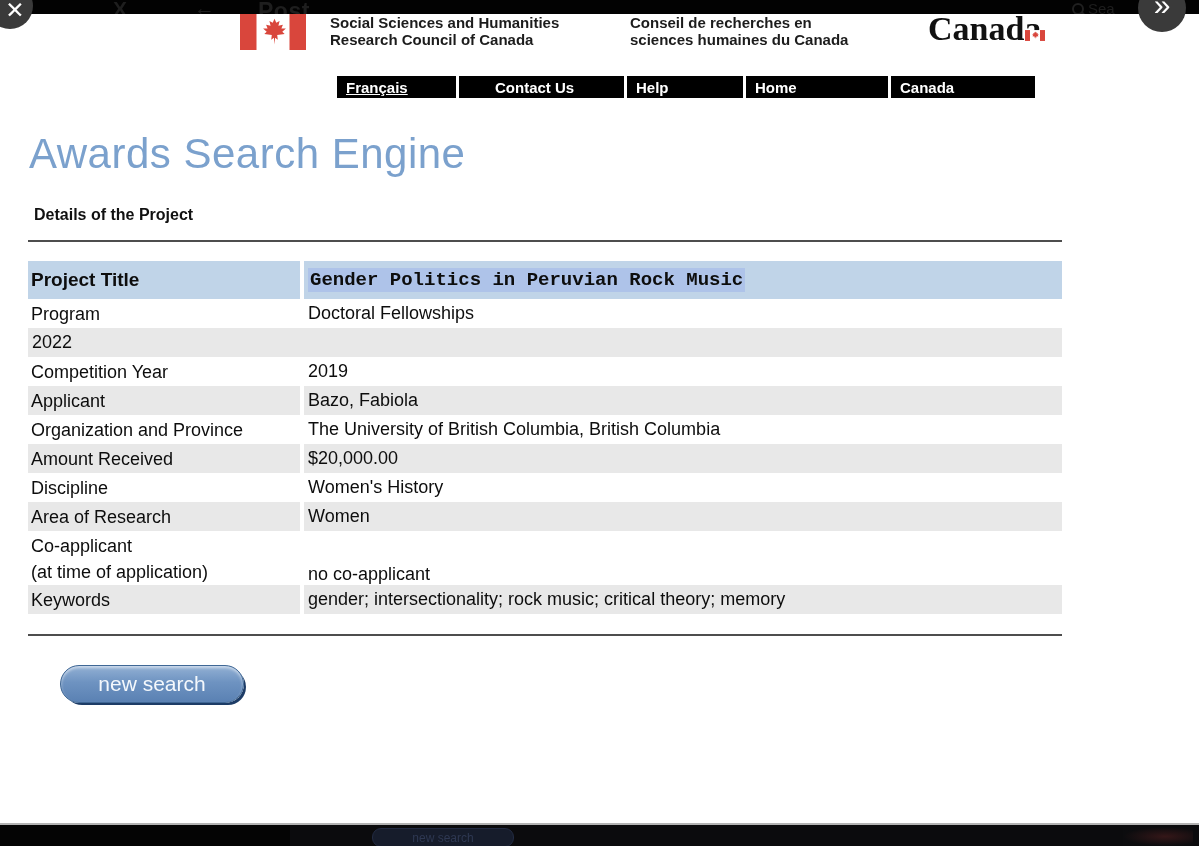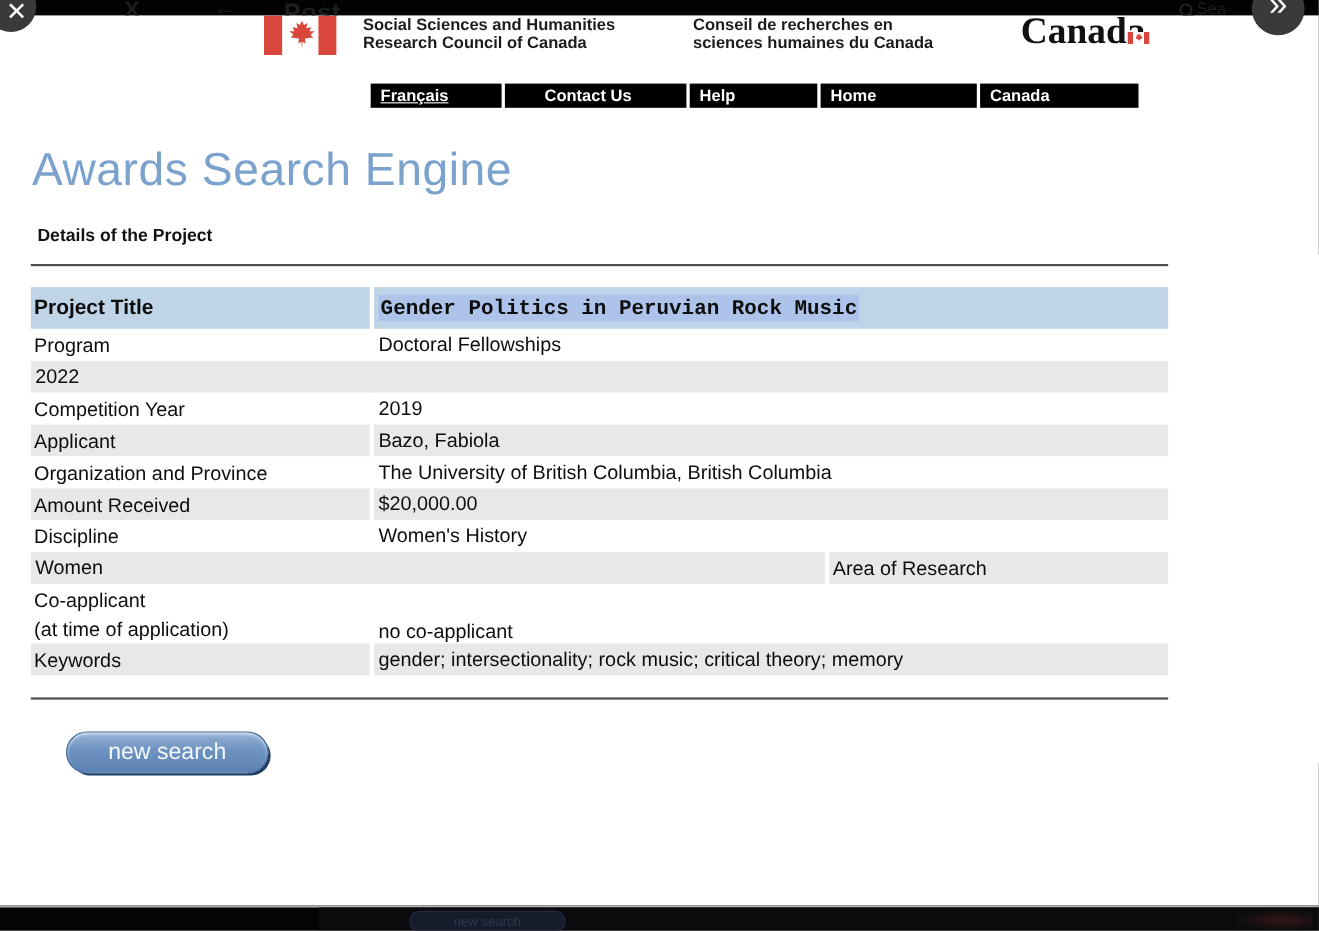--- a/index.html
+++ b/index.html
@@ -55,21 +55,21 @@
   .rule.bottom{top:634px;}
 
   .details{position:absolute;left:28px;top:261px;width:1034px;}
   .row{display:flex;gap:4px;min-height:29px;}
   .row.header{min-height:38px;background:transparent;}
   .row.header .cell{background:#c0d4e8;font-weight:bold;font-size:19px;}
   .row.white .cell{background:#fff;}
   .row.gray .cell{background:#e8e8e8;}
   .row.tall{min-height:54px;align-items:flex-end;}
   .cell{display:flex;align-items:center;font-size:18px;color:#0d0d0d;box-sizing:border-box;}
-  .cell.label{width:308px;padding-left:3px;white-space:pre-line;line-height:26px;}
+  .cell.label{width:272px;padding-left:3px;white-space:pre-line;line-height:26px;}
   .cell.value{flex:1;padding-left:4px;}
   .sel{background:#aec3e9;padding:1px 2px;font-family:Liberation Mono, monospace;}
 
   .new-search{position:absolute;left:60px;top:665px;width:184px;height:38px;border-radius:20px;cursor:pointer;
               border:1px solid #3f6795;background:linear-gradient(180deg,#92b0d4 0%,#6e93c1 45%,#5a81b3 100%);
               box-shadow:3px 3px 0 -1px #1d3c66, inset 0 2px 3px rgba(255,255,255,.55);
               color:#f4f8fc;font-size:21px;font-family:"Liberation Sans","DejaVu Sans",sans-serif;}
 </style>
 </head>
 <body>
@@ -164,22 +164,22 @@
       </div>
       <div class="row gray">
         <div class="cell label">Amount Received</div>
         <div class="cell value">$20,000.00</div>
       </div>
       <div class="row white">
         <div class="cell label">Discipline</div>
         <div class="cell value">Women's History</div>
       </div>
       <div class="row gray">
+        <div class="cell label">Area of Research</div>
         <div class="cell value">Women</div>
-        <div class="cell label">Area of Research</div>
       </div>
       <div class="row white tall">
         <div class="cell label">Co-applicant
 (at time of application)</div>
         <div class="cell value">no co-applicant</div>
       </div>
       <div class="row gray">
         <div class="cell label">Keywords</div>
         <div class="cell value">gender; intersectionality; rock music; critical theory; memory</div>
       </div>

